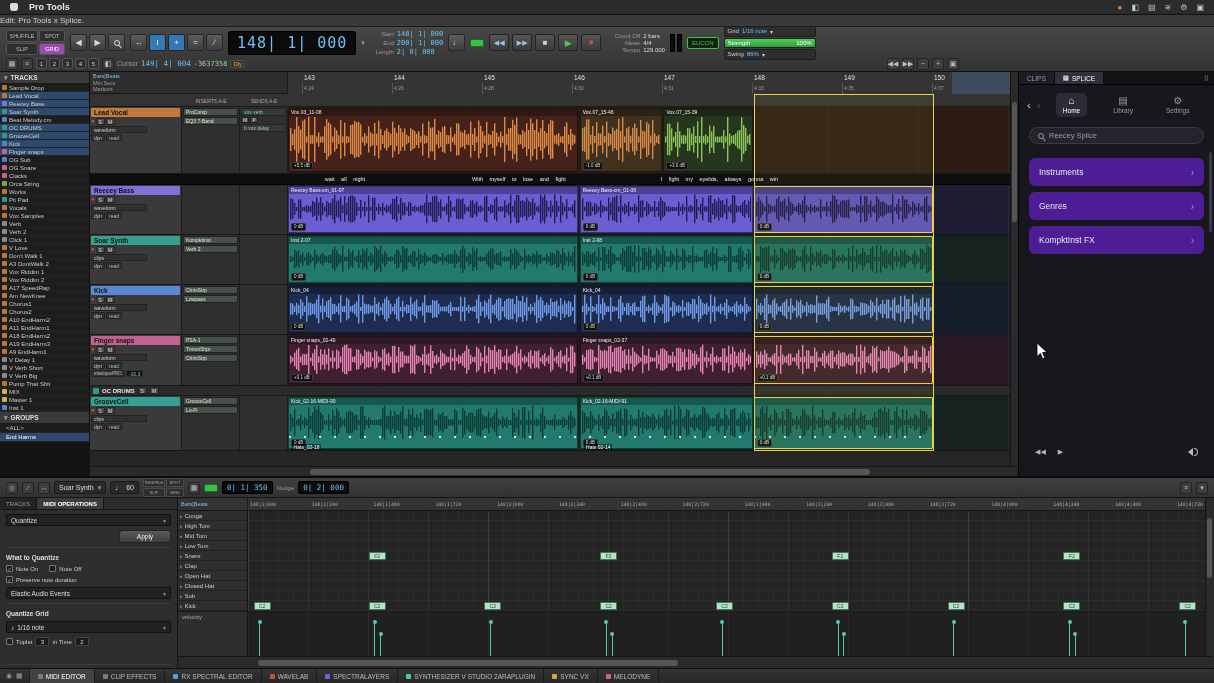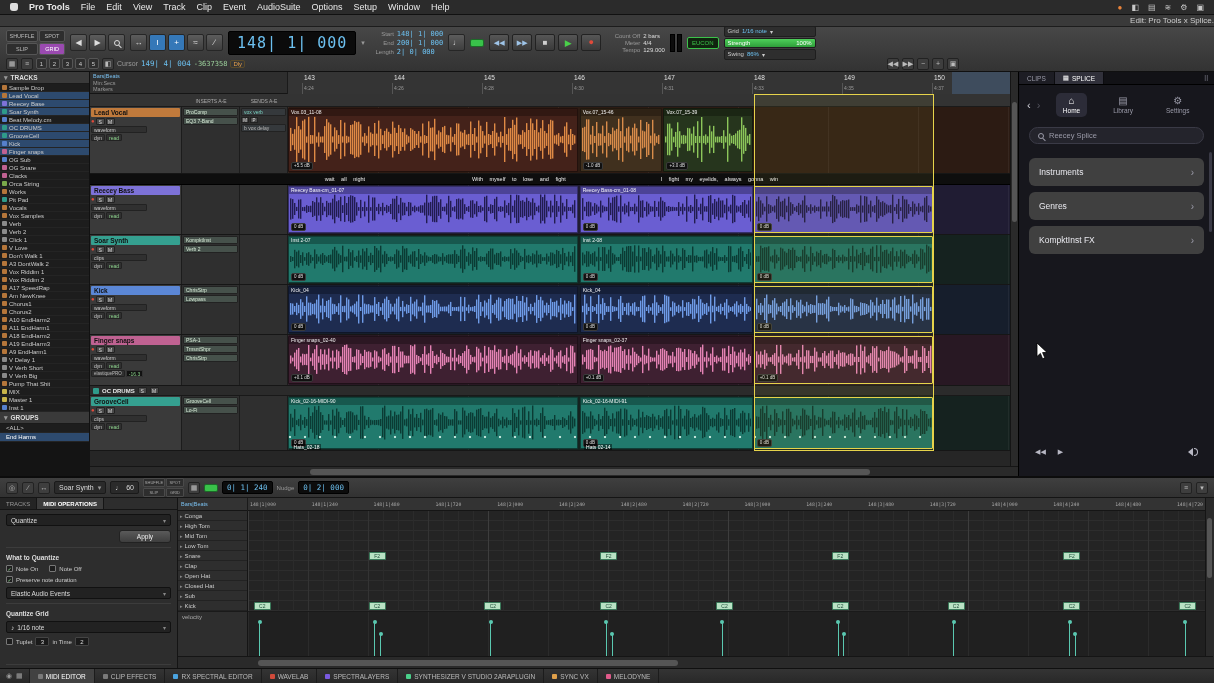--- a/index.html
+++ b/index.html
@@ -7,21 +7,21 @@
 #app{position:relative;width:1214px;height:683px;background:#161616;overflow:hidden;color:#ccc}
 .mono{font-family:"DejaVu Sans Mono",monospace}
 
 #menubar{position:absolute;top:0;left:0;right:0;height:15px;background:#2b2b2b;display:flex;align-items:center;gap:11px;padding:0 10px;font-size:9px;color:#e8e8e8;border-bottom:1px solid #111}
 #menubar .apple{width:8px;height:8px;background:#ddd;border-radius:2px 2px 3px 3px;display:inline-block}
 #menubar .app{font-weight:bold}
 #menubar .sp{flex:1}
 #menubar .mlist,#menubar .silist{display:flex;gap:11px;align-items:center}
 #menubar .silist{gap:9px;font-size:8px}
 
-#titlebar{position:absolute;top:15px;left:0;right:0;height:12px;background:#3a3a3a;border-bottom:1px solid #1d1d1d;text-align:right;font-size:8px;color:#cfcfcf;line-height:12px}
+#titlebar{position:absolute;top:15px;left:0;right:0;height:12px;background:#3a3a3a;border-bottom:1px solid #1d1d1d;text-align:left;font-size:8px;color:#cfcfcf;line-height:12px}
 
 #toolbar{position:absolute;top:27px;left:0;right:0;height:45px;background:linear-gradient(#474747,#333);border-bottom:1px solid #101010}
 .tb-row1{position:absolute;top:2px;left:6px;right:4px;height:27px;display:flex;align-items:center;gap:5px}
 .tb-row2{position:absolute;top:30px;left:6px;right:255px;height:13px;display:flex;align-items:center;gap:3px;font-size:7px;color:#bbb}
 .mode-grid{display:grid;grid-template-columns:32px 26px;gap:1px}
 .mode{font-size:5.5px;text-align:center;background:#2e2e2e;border:1px solid #555;border-radius:2px;color:#bbb;padding:2px 0}
 .mode.active{background:#9a4ab0;color:#fff}
 .zgrp,.tgrp{display:flex;gap:2px}
 .tool{width:17px;height:17px;background:linear-gradient(#5c5c5c,#3e3e3e);border:1px solid #262626;border-radius:2px;display:flex;align-items:center;justify-content:center;font-size:8px;color:#ddd}
 .tool.active{background:#3578b8;color:#fff}
@@ -132,21 +132,21 @@
 .sp-arrow{color:#cfcfd8;font-size:11px;line-height:10px}
 .sp-arrow.dim{color:#55555f}
 .sp-nav-items{display:flex;flex:1;justify-content:space-around}
 .sp-nav-item{display:flex;flex-direction:column;align-items:center;gap:1px;padding:3px 7px;border-radius:5px;color:#9a9aa8}
 .sp-nav-item.active{background:#2c2c38;color:#fff}
 .sp-nav-icon{font-size:10px;line-height:10px}
 .sp-nav-label{font-size:6.5px}
 .sp-search{margin:6px 10px;height:17px;background:#24242c;border:1px solid #3a3a46;border-radius:9px;display:flex;align-items:center;gap:5px;padding:0 8px;color:#9a9aa8}
 .sp-search-ph{font-size:7.5px}
 .sp-cats{margin:14px 10px 0 10px;display:flex;flex-direction:column;gap:6px}
-.sp-cat{height:28px;background:#404040;border-radius:6px;display:flex;align-items:center;justify-content:space-between;padding:0 10px;font-size:8.5px;color:#e8e8ee}
+.sp-cat{height:28px;background:#4c1d95;border-radius:6px;display:flex;align-items:center;justify-content:space-between;padding:0 10px;font-size:8.5px;color:#e8e8ee}
 .sp-chev{color:#9a9aa8;font-size:10px}
 .sp-card{position:absolute;left:8px;right:10px;top:250px;height:110px;border:1.5px solid #6a5de8;border-radius:9px;background:linear-gradient(135deg,#242032,#191724);display:flex;flex-direction:column;align-items:center;justify-content:center;gap:4px}
 .slogo{position:relative;width:22px;height:18px;margin-bottom:2px}
 .slogo i{position:absolute;width:5px;height:14px;border-radius:3px;background:linear-gradient(180deg,#8a6af0,#4a8af0);transform:rotate(35deg)}
 .slogo i:first-child{left:4px;top:0}
 .slogo i:last-child{left:12px;top:3px}
 .sp-card-title{font-size:9px;font-weight:bold;color:#fff}
 .sp-card-sub{font-size:7px;color:#9a9aa8}
 .sp-foot{position:absolute;left:0;right:0;top:370px;height:20px;display:flex;align-items:center;padding:0 16px;gap:12px;color:#b8b8c4}
 .sp-fbtn{font-size:7px}
@@ -206,34 +206,20 @@
 .btab-icon{width:5px;height:5px;border-radius:1px;display:inline-block}
 </style>
 </head>
 <body>
 
 <div id="app">
 
   <div id="menubar">
     <span class="apple"></span>
     <span class="app">Pro Tools</span>
-    <span class="mlist">
-
-    <span class="mitem">File</span>
-        <span class="mitem">Edit</span>
-        <span class="mitem">View</span>
-        <span class="mitem">Track</span>
-        <span class="mitem">Clip</span>
-        <span class="mitem">Event</span>
-        <span class="mitem">AudioSuite</span>
-        <span class="mitem">Options</span>
-        <span class="mitem">Setup</span>
-        <span class="mitem">Window</span>
-        <span class="mitem">Help</span>
-      </span>
     <span class="sp"></span>
     <span class="silist">
 
     <span class="sicon" style="color: rgb(232, 131, 58);">●</span>
         <span class="sicon" style="color: rgb(200, 200, 200);">◧</span>
         <span class="sicon" style="color: rgb(200, 200, 200);">▤</span>
         <span class="sicon" style="color: rgb(200, 200, 200);">≋</span>
         <span class="sicon" style="color: rgb(200, 200, 200);">⚙</span>
         <span class="sicon" style="color: rgb(200, 200, 200);">▣</span>
       </span>
@@ -2843,21 +2829,21 @@
         </div>
       <div class="mtb-modes">
 
       <span>SHUFFLE</span>
           <span>SPOT</span>
           <span>SLIP</span>
           <span>GRID</span>
         </div>
       <span class="sq">▦</span>
       <span class="led"></span>
-      <div class="mtb-count mono">0| 1| 240</div>
+      <div class="mtb-count mono">0| 1| 350</div>
       <span class="mtb-lab">Nudge</span>
       <div class="mtb-count mono">0| 2| 000</div>
       <span style="flex:1"></span>
       <span class="sq">≡</span>
       <span class="sq">▾</span>
     </div>
 
     <div id="mops">
       <div class="mops-tabs">
         <span class="mtab">TRACKS</span>

